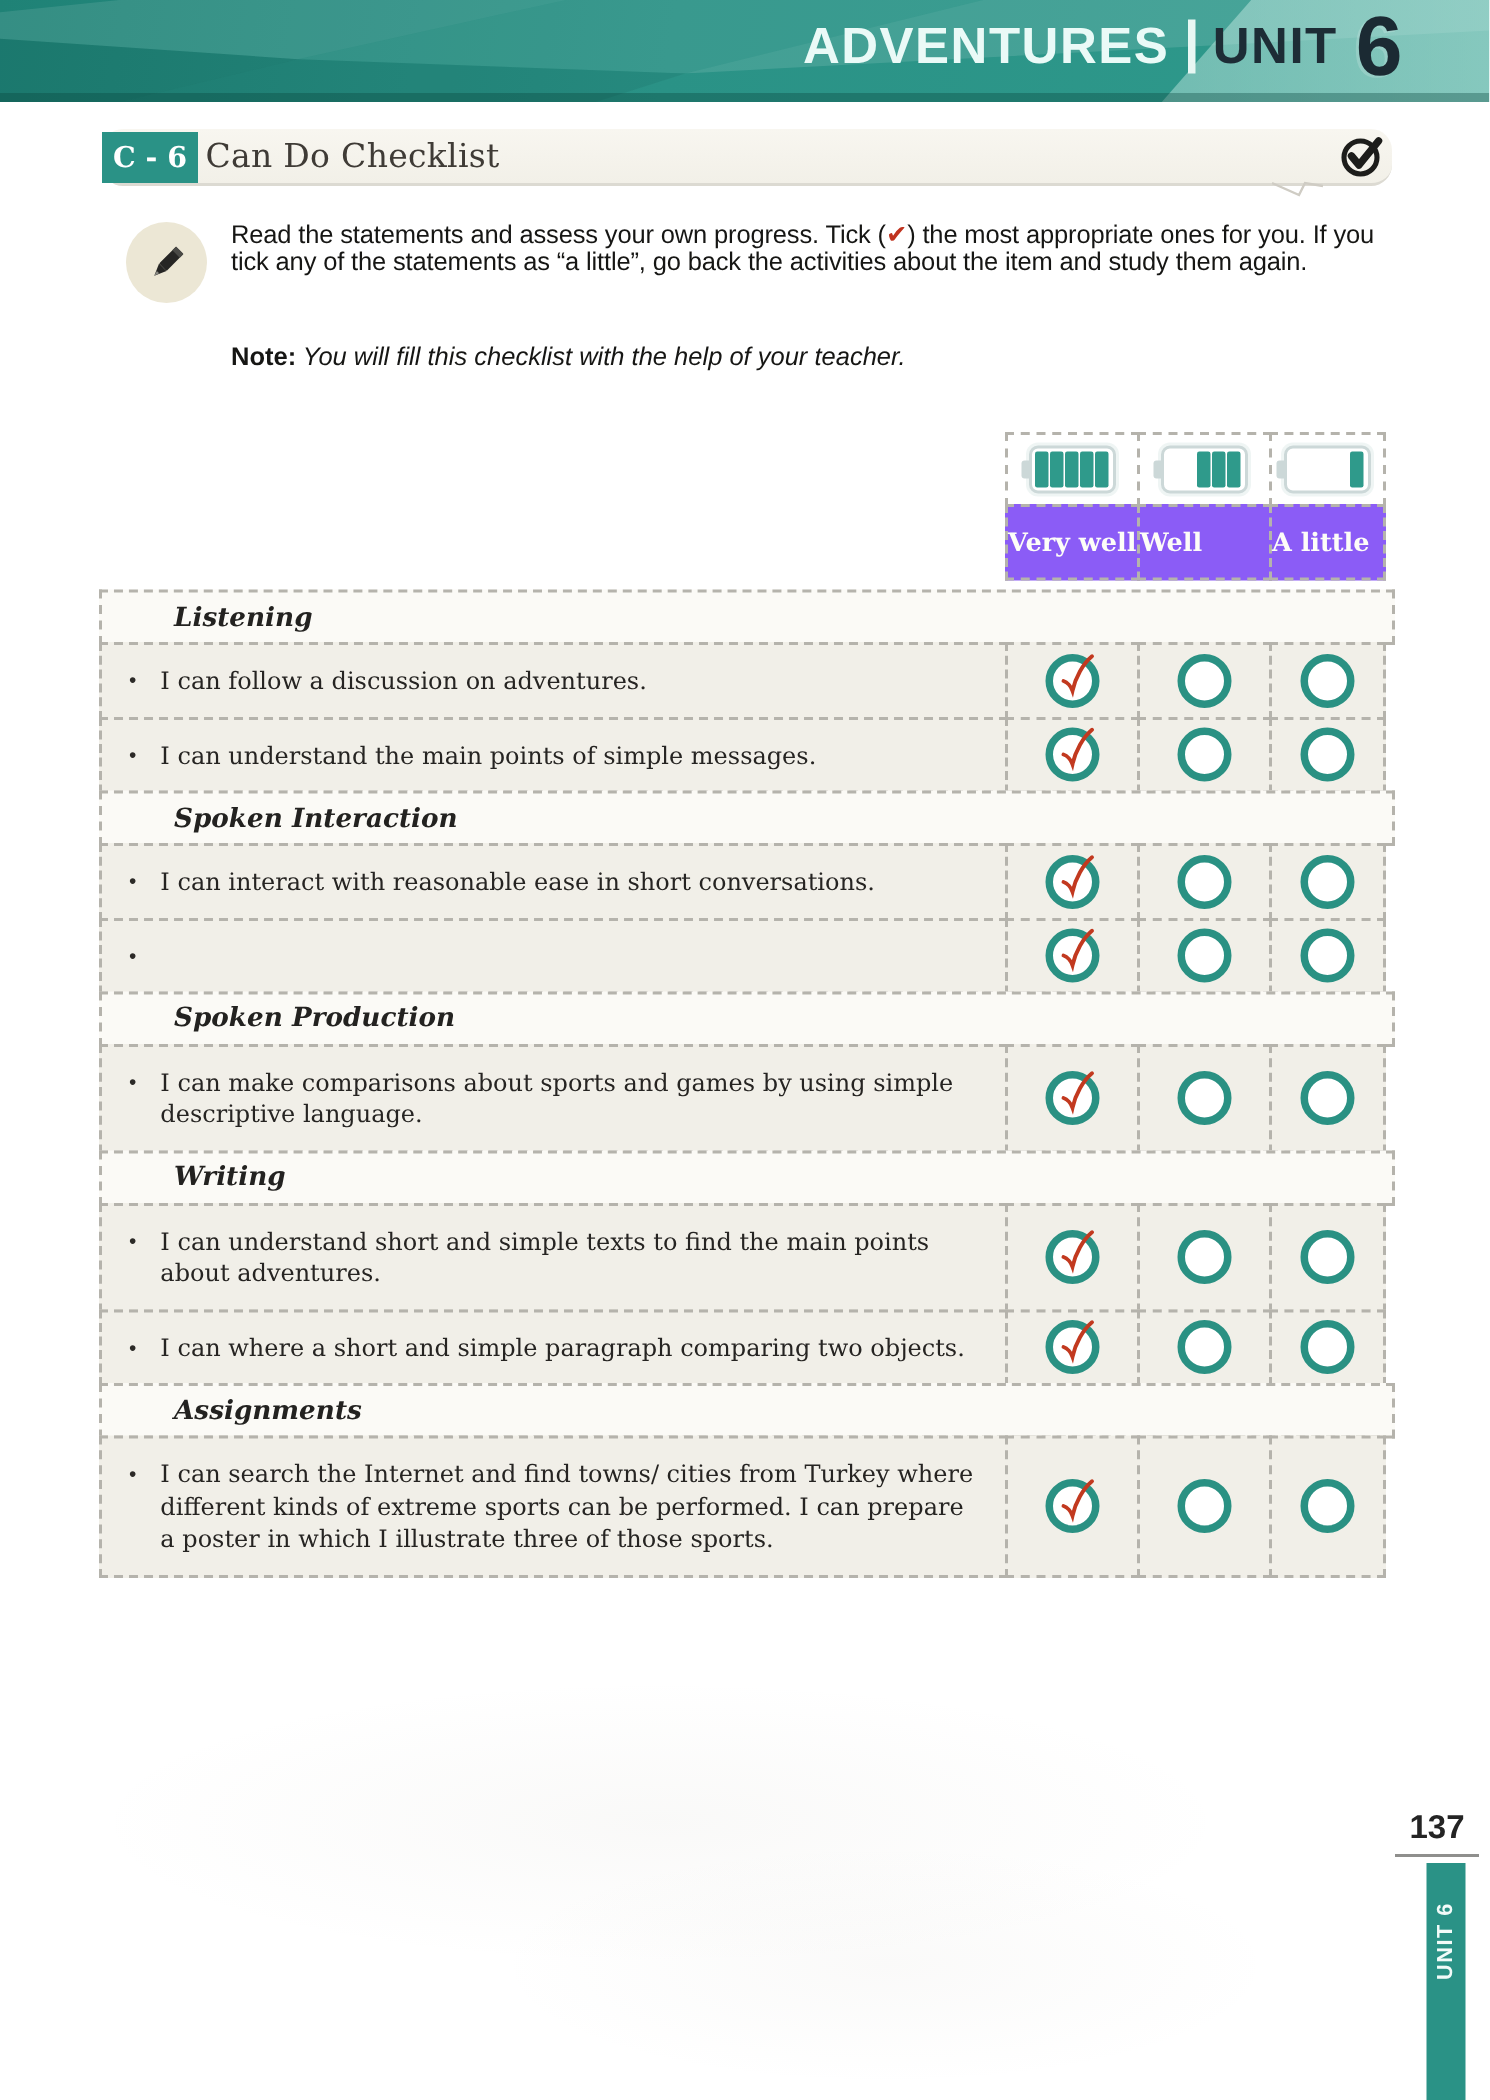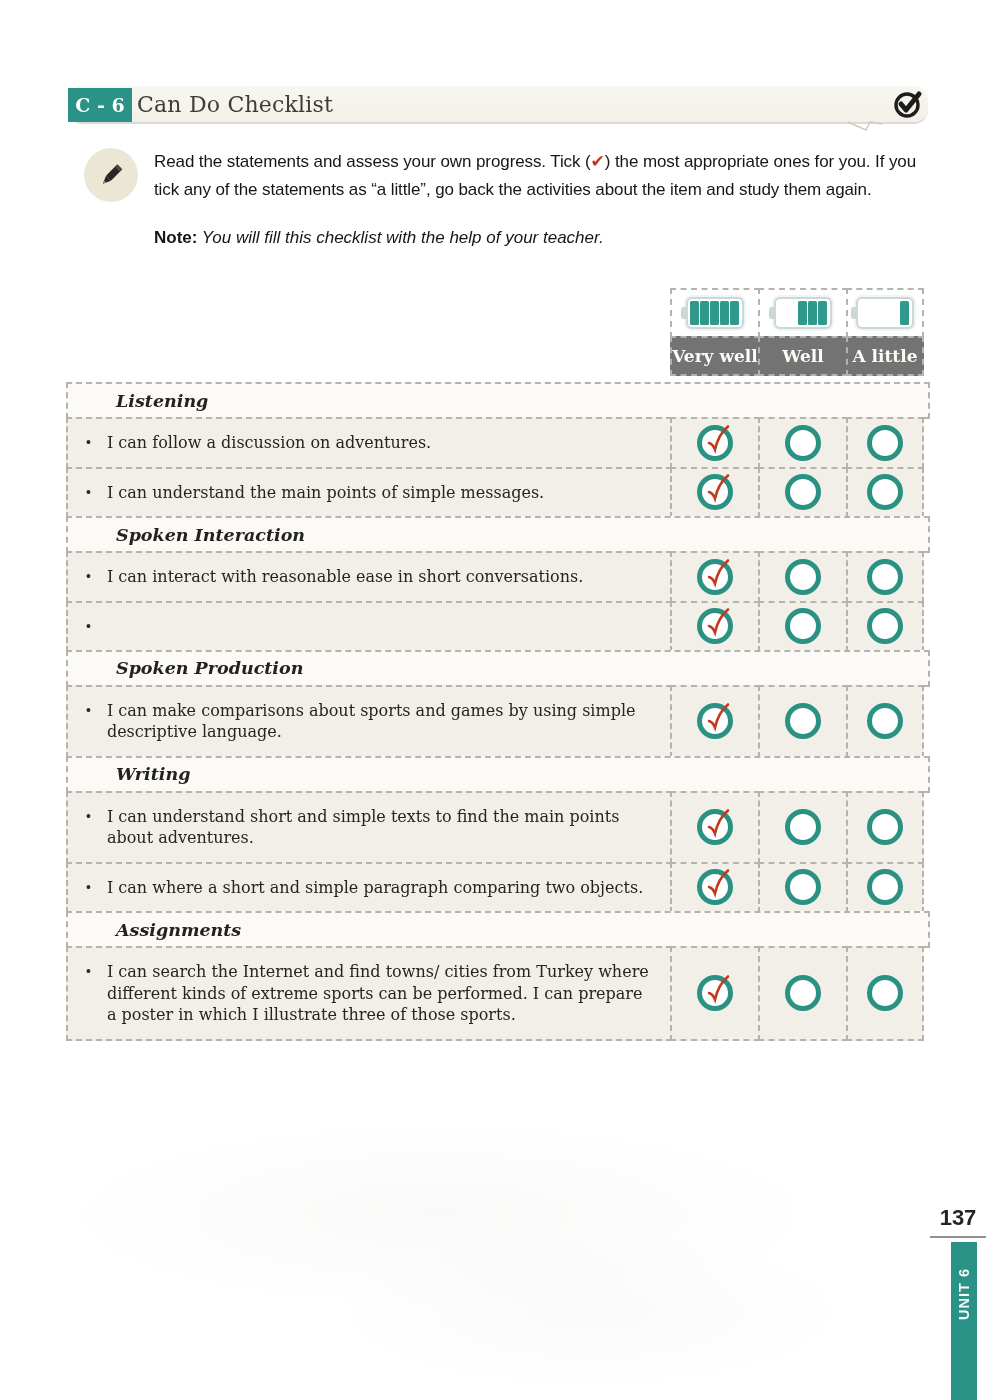--- a/index.html
+++ b/index.html
@@ -57,21 +57,21 @@
   .badge { position:absolute; right:4px; top:2px; width:32px; height:32px; }
   .bar-tail { position:absolute; right:46px; bottom:-10px; width:34px; height:12px; }
 
   
   .pencil-circle {
     position:absolute; left:84px; top:148px; width:54px; height:54px; border-radius:50%;
     background:#ece7d5; display:flex; align-items:center; justify-content:center;
   }
   .inst-text {
     position:absolute; left:154px; top:148px; width:770px;
-    font-size:17px; line-height:28px; color:#161614; letter-spacing:-0.1px;
+    font-size:17px; line-height:18px; color:#161614; letter-spacing:-0.1px;
   }
   .inst-text .tick { color:#c0331f; font-weight:bold; }
   .note-line {
     position:absolute; left:154px; top:228px; width:770px;
     font-size:17px; color:#161614;
   }
   .note-line b { font-style:normal; }
   .note-line i { font-style:italic; }
 
   
@@ -84,21 +84,21 @@
 
   .battery-cell { height:50px; background:#ffffff; display:flex; align-items:center; justify-content:center; }
   .battery { position:relative; width:58px; height:32px; background:#fff;
              border:2px solid #ccd8d8; border-radius:6px;
              box-shadow:0 0 0 2px rgba(210,225,224,0.35);
              display:flex; align-items:center; justify-content:flex-end; gap:1px; padding:2px 3px; }
   .battery:before { content:""; position:absolute; left:-7px; top:8px; width:5px; height:12px;
                     background:#ccd8d8; border-radius:2px 0 0 2px; }
   .bar { width:9px; height:24px; background:#2f9a8b; border-radius:1.5px; flex:0 0 auto; }
 
-  .head-cell { height:40px; background:#737373; display:flex; align-items:center; justify-content:center; }
+  .head-cell { height:51px; background:#8b5cf6; display:flex; align-items:center; }
   .head-cell span { font-family:"DejaVu Serif","Liberation Serif",serif; font-weight:bold;
                     font-size:17px; color:#fdfdf8; }
 
   .gap-row { height:6px; }
 
   .section-row { background:#fbfaf6; min-height:37px; display:flex; align-items:center;
                  padding:6px 0 6px 16px; width:864px; }
   .section-row span { font-family:"DejaVu Serif","Liberation Serif",serif;
                       font-weight:bold; font-style:italic; font-size:17.5px; color:#232220;margin-left:32px; }
 
@@ -126,20 +126,35 @@
   .b1 { left:60px; top:1120px; width:760px; height:190px;
         background:radial-gradient(ellipse at center, rgba(160,155,140,0.06), rgba(160,155,140,0) 70%); }
   .b2 { left:330px; top:1230px; width:520px; height:160px;
         background:radial-gradient(ellipse at center, rgba(160,155,140,0.05), rgba(160,155,140,0) 70%); }
 </style>
 </head>
 <body>
 
 <div class="page">
 
+  <header class="banner">
+    <div class="facet f1"></div>
+    <div class="facet f2"></div>
+    <div class="facet f3"></div>
+    <div class="facet f4"></div>
+    <div class="facet f5"></div>
+    <div class="facet f6"></div>
+    <div class="banner-strip"></div>
+    <div class="banner-text">
+      <span class="brand">ADVENTURES</span>
+      <span class="banner-sep"></span>
+      <span class="unit-word">UNIT</span>
+      <span class="unit-num">6</span>
+    </div>
+  </header>
 
   <div class="title-bar">
     <div class="code-box">C - 6</div>
     <h1 class="doc-title">Can Do Checklist</h1>
     <svg class="badge" viewBox="0 0 32 32">
       <circle cx="15" cy="17" r="11" fill="none" stroke="#1d1d1b" stroke-width="3.4"></circle>
       <path d="M9 16 l5 6 l13 -16" fill="none" stroke="#1d1d1b" stroke-width="5" stroke-linecap="round" stroke-linejoin="round"></path>
     </svg>
     <svg class="bar-tail" viewBox="0 0 34 12">
       <path d="M0 2 L18 10 L22 2 L34 4" fill="none" stroke="#cfccc4" stroke-width="1.6"></path>

